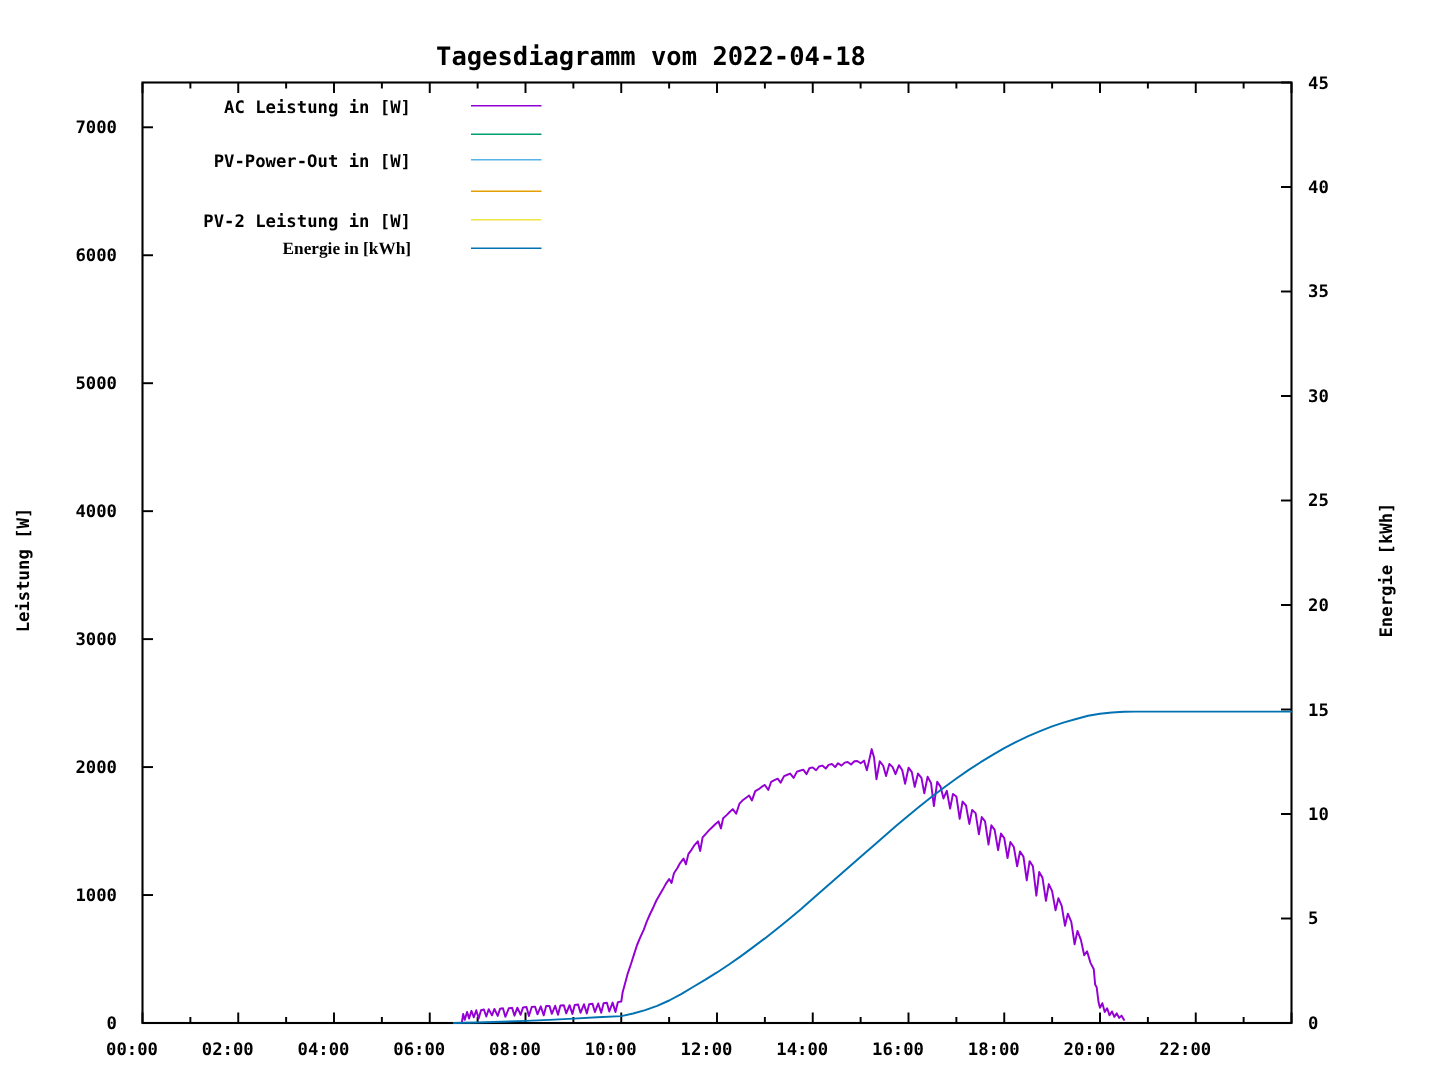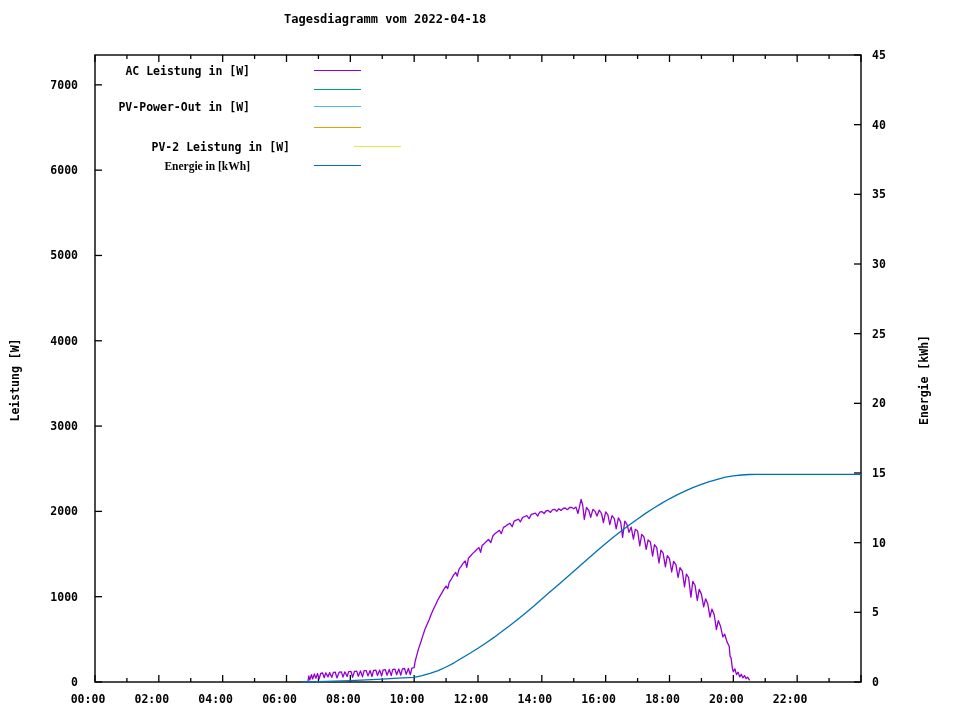--- a/index.html
+++ b/index.html
@@ -1,29 +1,29 @@
 <!DOCTYPE html>
 <html><head>
 <meta charset="utf-8">
 <style>
   html,body{margin:0;padding:0;background:#fff;}
   #canvas{position:relative;width:960px;height:720px;background:#ffffff;overflow:hidden;
           font-family:"DejaVu Sans Mono", monospace;font-weight:bold;color:#000;}
   #plot-svg{position:absolute;left:0;top:0;}
   svg text{font-family:"DejaVu Sans Mono", monospace;font-weight:bold;font-size:11.5px;fill:#000;}
-  #chart-title{position:absolute;left:284px;top:12px;width:300px;text-align:left;
-               font-size:12px;letter-spacing:0;}
+  #chart-title{position:absolute;left:284px;top:28px;width:300px;text-align:center;
+               font-size:17px;letter-spacing:0;}
   .ylab{position:absolute;top:373px;height:14px;line-height:14px;text-align:center;
         font-size:11.5px;transform:rotate(-90deg);transform-origin:center;}
   #ylabel-left{left:-31px;width:92px;}
   #ylabel-right{left:872px;width:104px;}
   #legend{position:absolute;left:0;top:0;width:960px;height:0;}
   .legend-row{position:absolute;left:0;width:400px;height:14px;}
   .legend-label{position:absolute;left:0;width:250px;text-align:right;
-                font-size:11.5px;line-height:14px;white-space:pre;}
+                font-size:11.5px;line-height:14px;white-space:pre;padding-left:24px;}
   .legend-sample{position:absolute;left:314px;top:6px;width:47px;height:0;
                  border-top:1.6px solid #000;}
 </style>
 </head>
 <body>
 
 <div id="canvas">
   <svg id="plot-svg" width="960" height="720">
       <rect x="95" y="55" width="766" height="627" fill="none" stroke="#000" stroke-width="1.4"></rect>
       <line x1="95" y1="682" x2="95" y2="675" stroke="#000" stroke-width="1.3"></line>
@@ -138,21 +138,21 @@
       <div class="legend-row" style="top: 83px;">
         <div class="legend-sample" style="border-top-color: rgb(0, 158, 115);"></div>
       </div>
       <div class="legend-row" style="top: 100px;">
         <div class="legend-label">PV-Power-Out in [W]</div>
         <div class="legend-sample" style="border-top-color: rgb(86, 180, 233);"></div>
       </div>
       <div class="legend-row" style="top: 121px;">
         <div class="legend-sample" style="border-top-color: rgb(230, 159, 0);"></div>
       </div>
-      <div class="legend-row" style="top: 140px; margin-left: 40px;">
+      <div class="legend-row" style="top: 140px;">
         <div class="legend-label">PV-2 Leistung in [W]</div>
         <div class="legend-sample" style="border-top-color: rgb(240, 228, 66);"></div>
       </div>
       <div class="legend-row" style="top: 159px; font-family: Liberation Serif, serif;">
         <div class="legend-label">Energie in [kWh]</div>
         <div class="legend-sample" style="border-top-color: rgb(0, 114, 178);"></div>
       </div>
     </div>
 </div>
 

